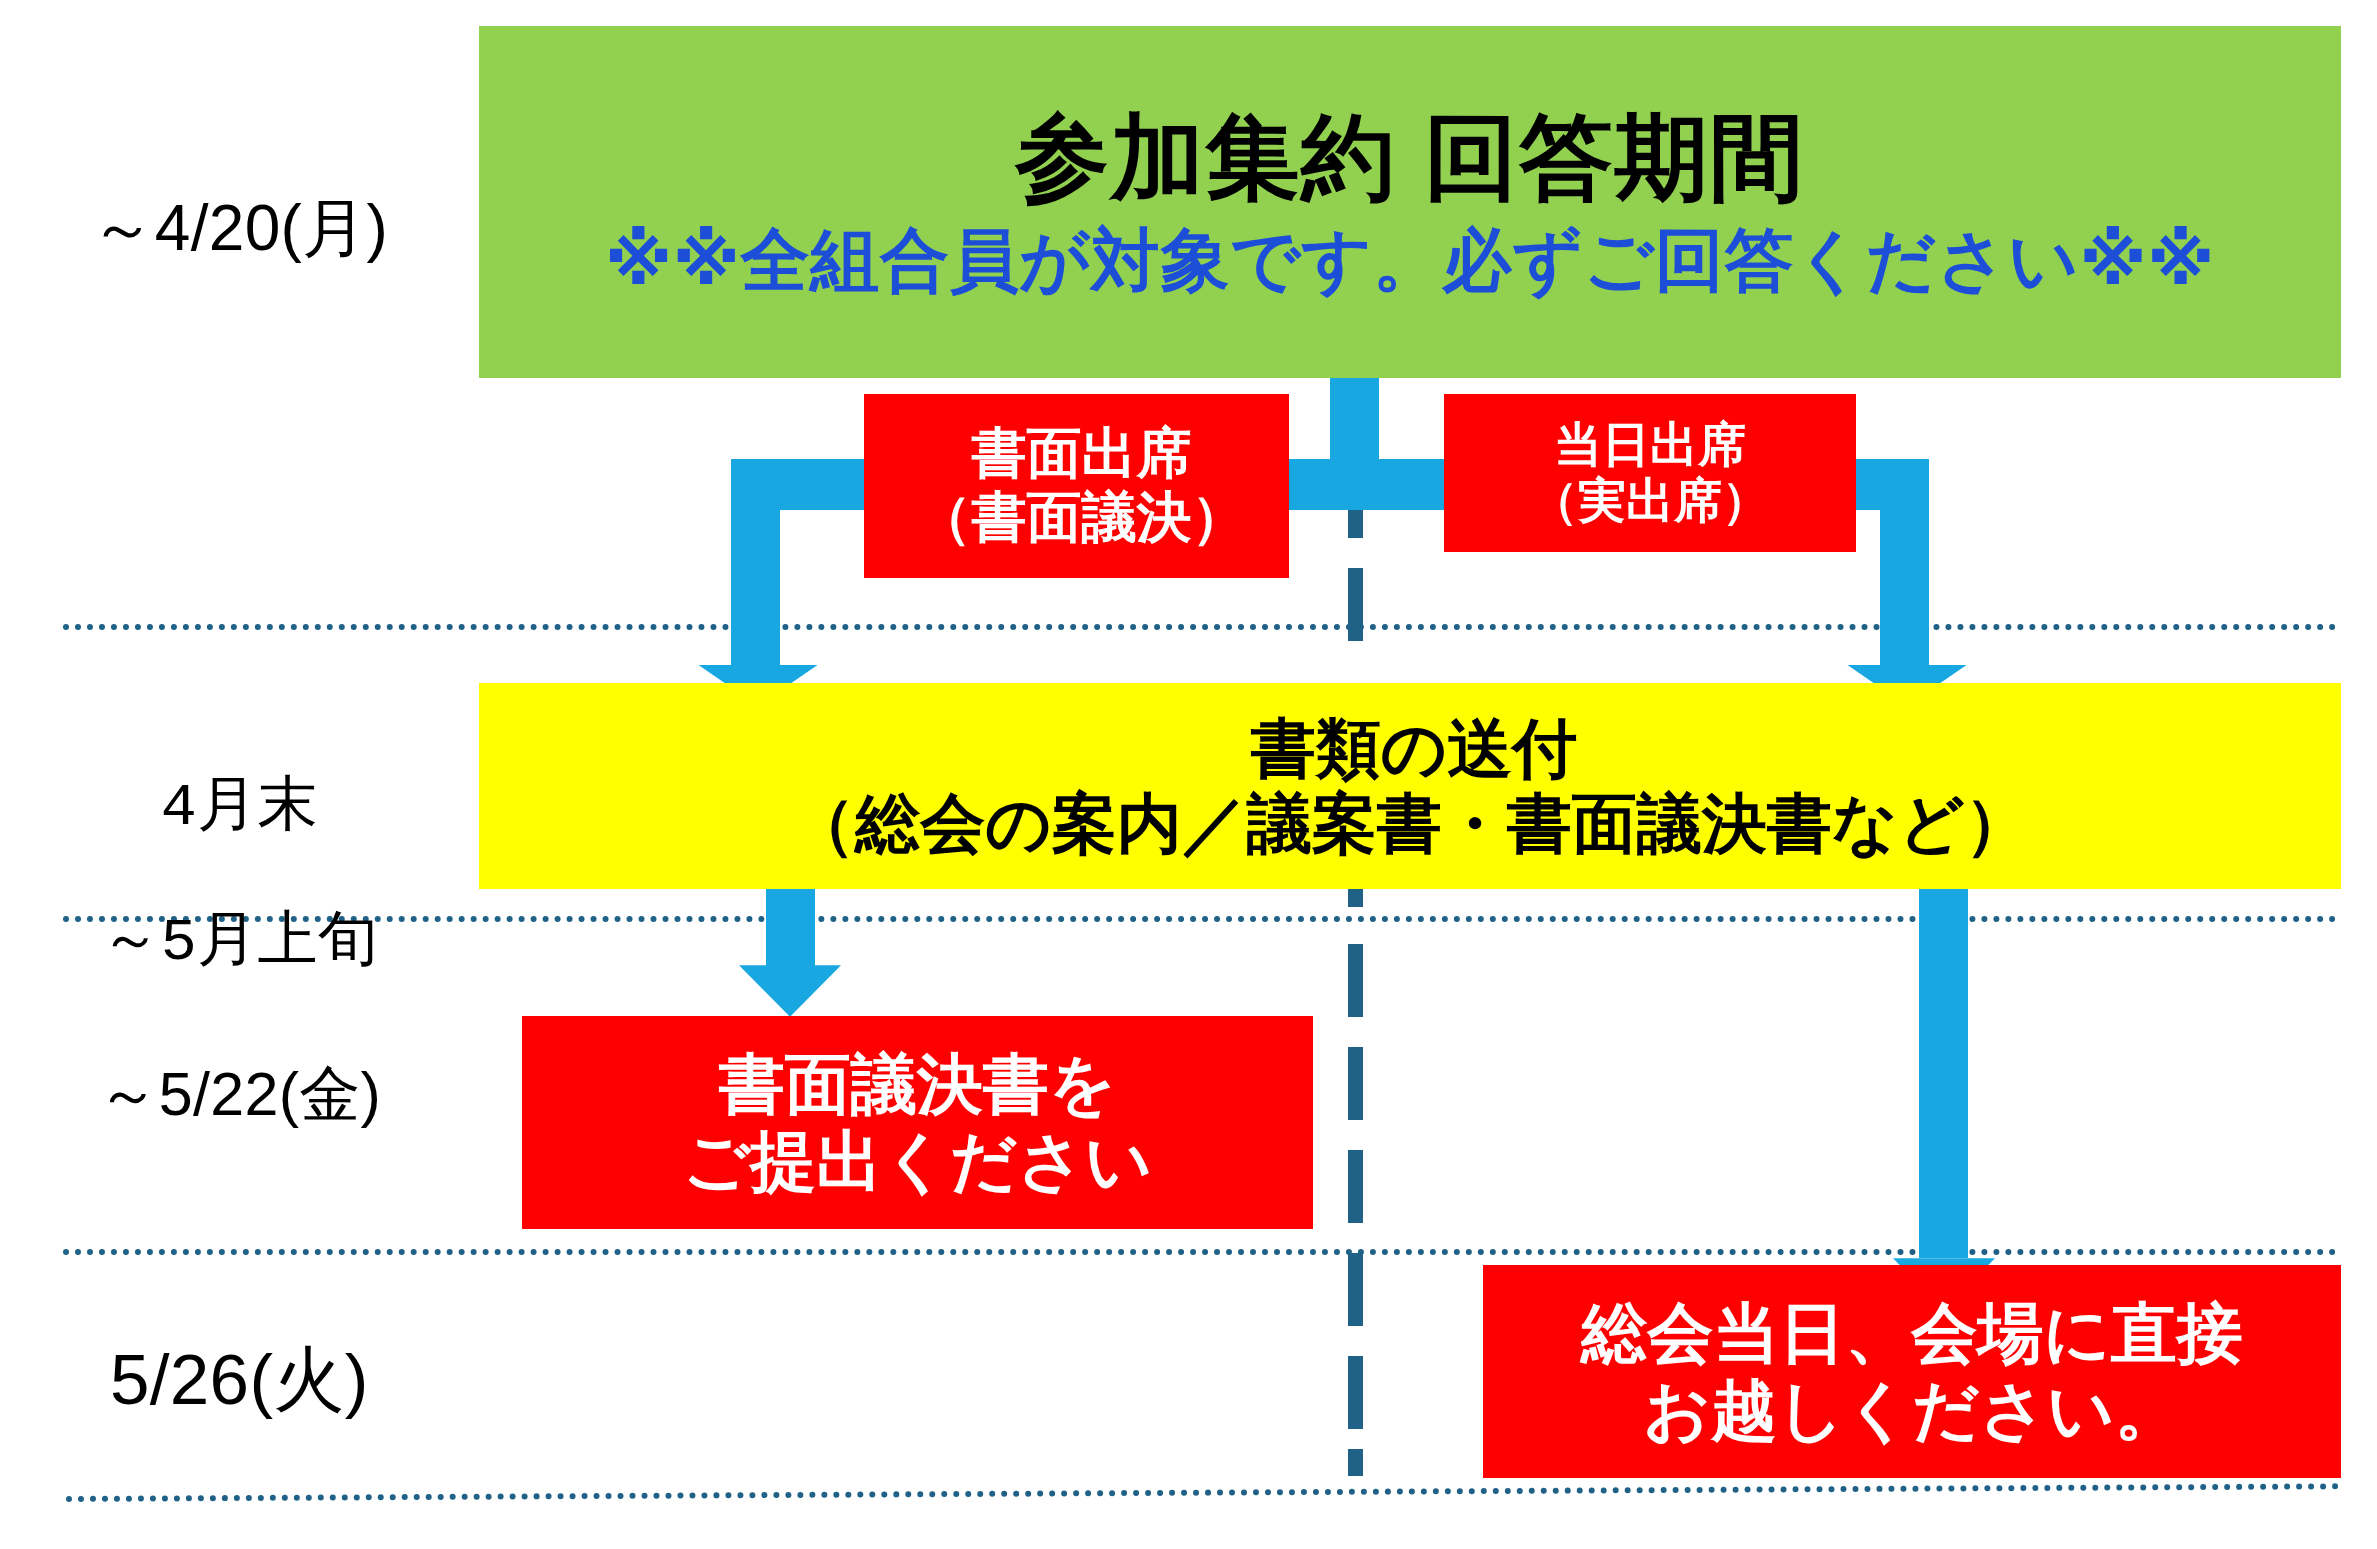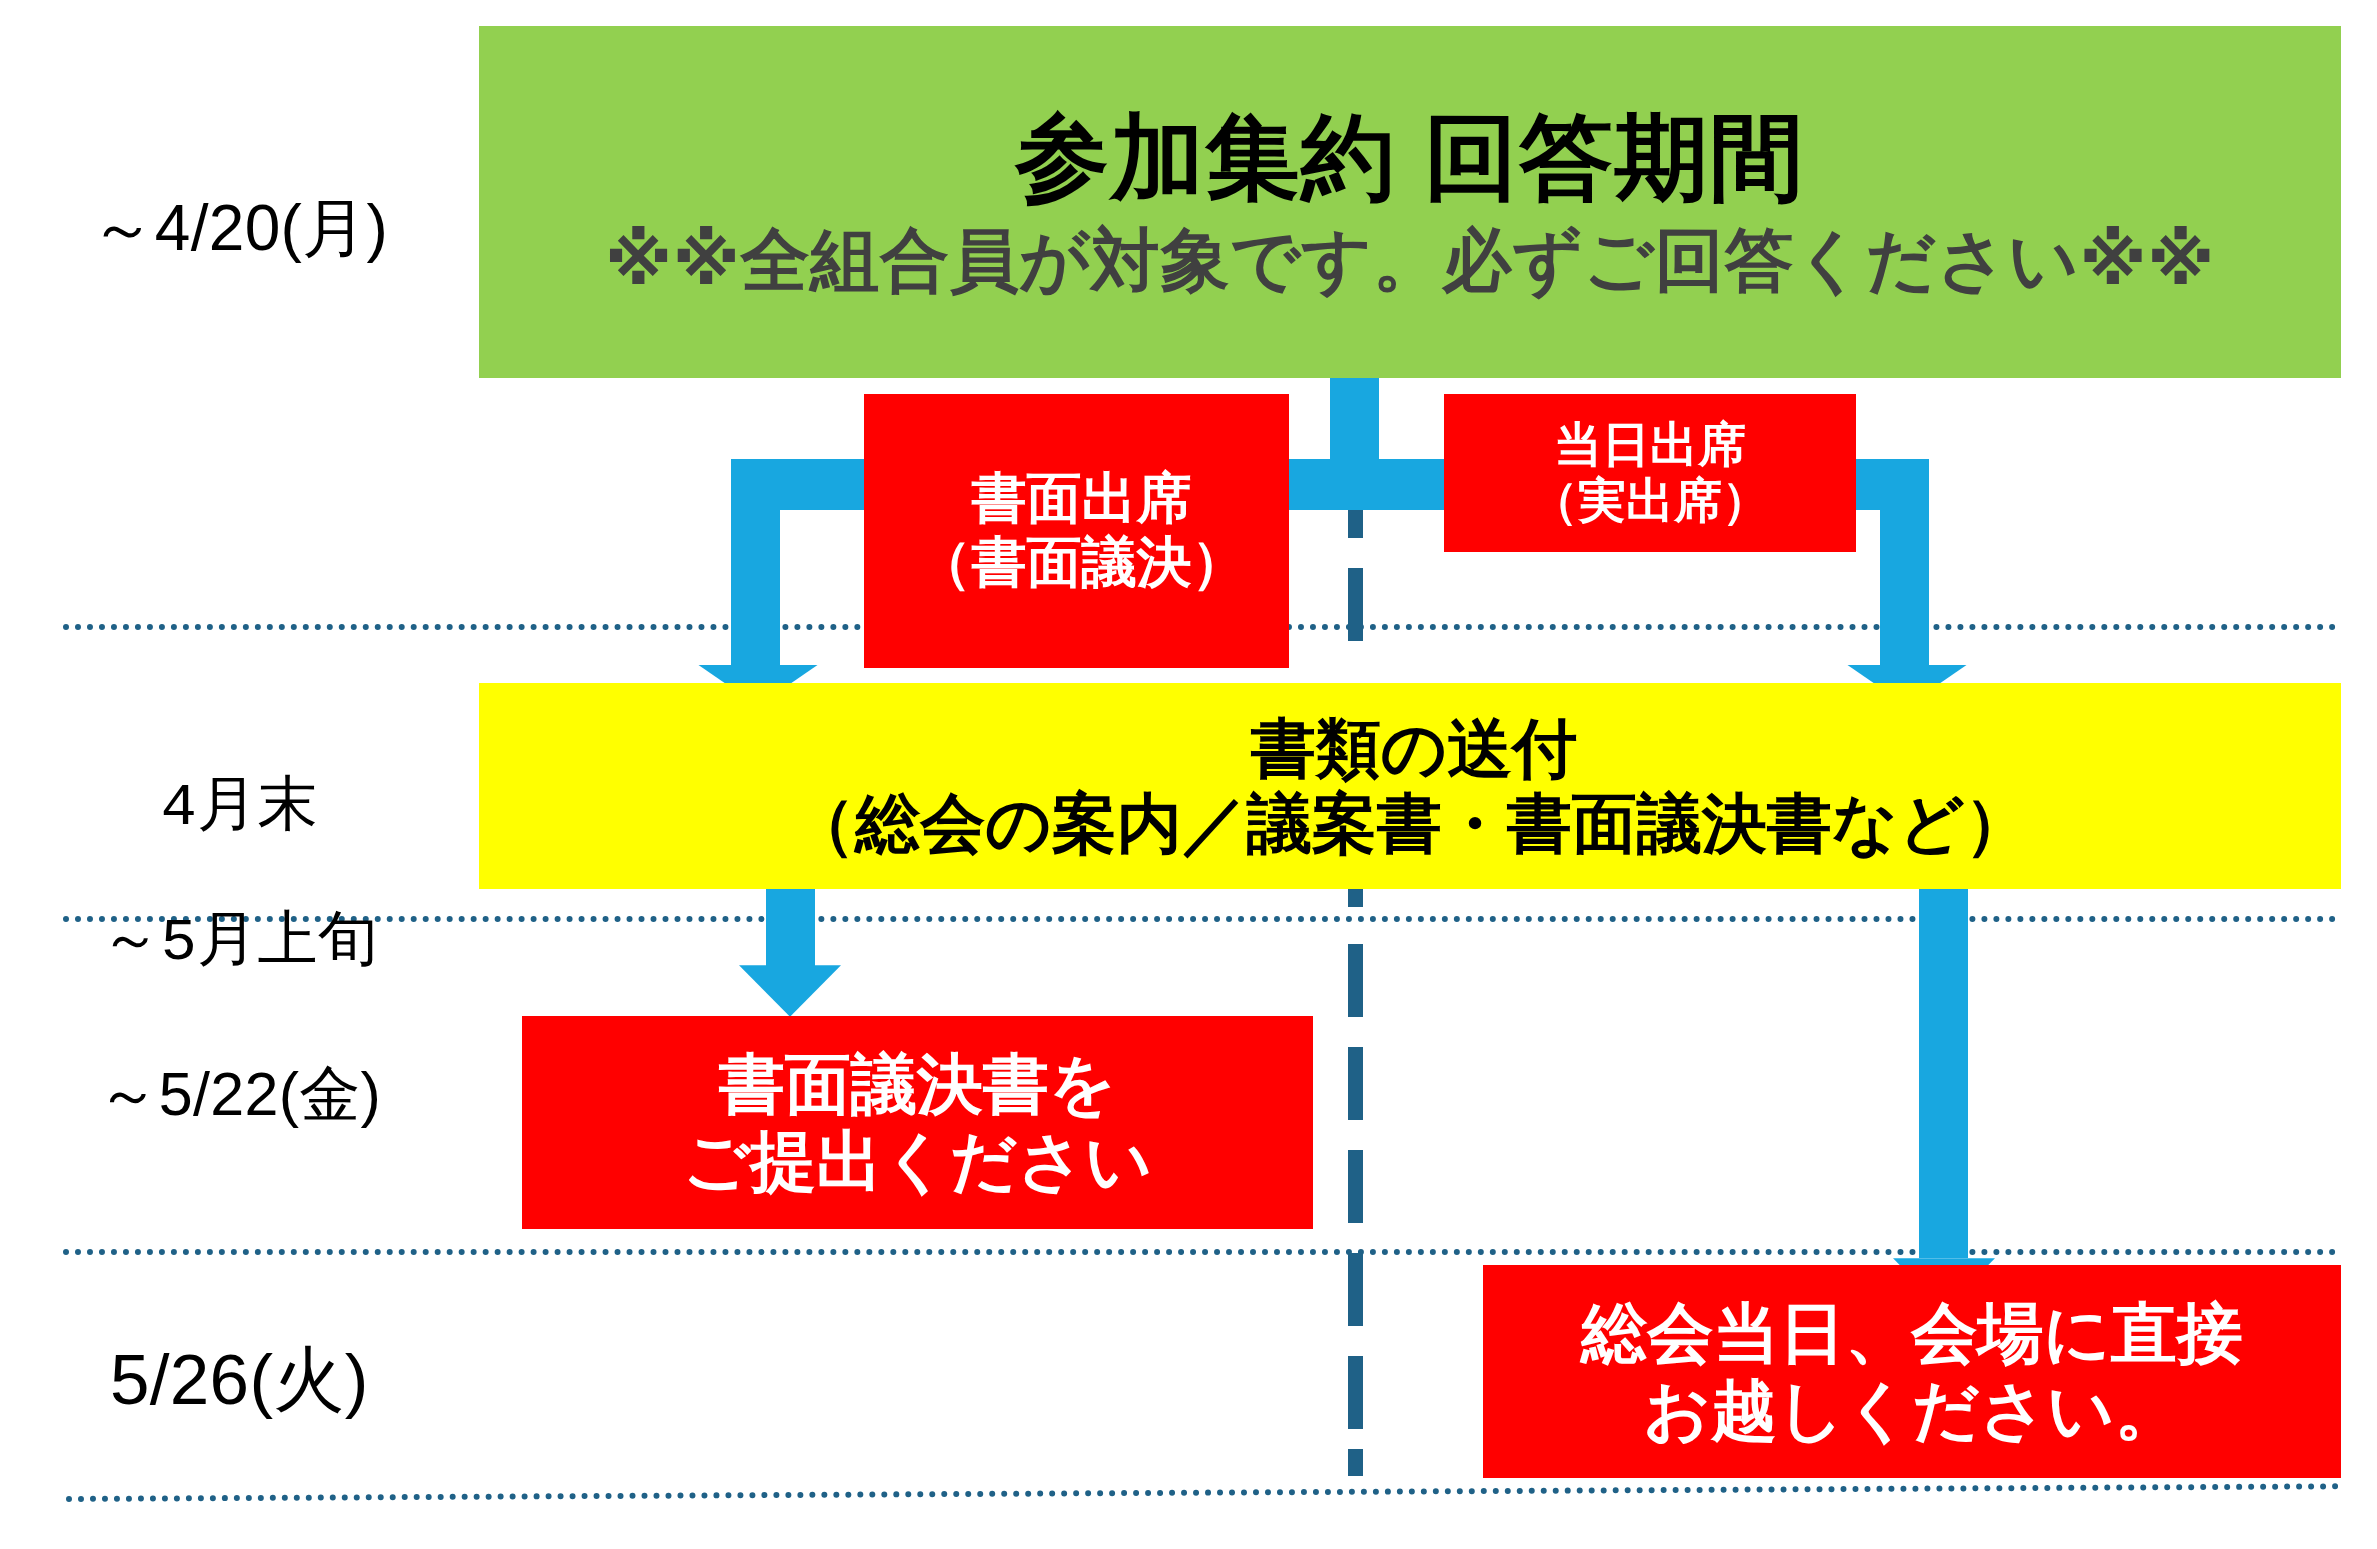--- a/index.html
+++ b/index.html
@@ -67,21 +67,21 @@
     color: #ffffff;
     font-weight: 700;
   }
 
   .title-main {
     color: #000000;
     font-weight: 700;
     letter-spacing: 1.3px;
   }
   .title-sub {
-    color: #404040;
+    color: #1d4ed8;
     font-weight: 700;
     letter-spacing: 0.7px;
   }
 
   
   .conn {
     position: absolute;
     background: #18a7e0;
   }
   .arrow-svg {
@@ -142,21 +142,21 @@
   <div class="conn" style="left:1919px; top:886px; width:49px; height:372px;"></div>
   <svg class="arrow-svg" style="left:1893px; top:1258px;" width="102" height="52" viewBox="0 0 154 78">
     <polygon points="0,0 154,0 77,78" fill="#18a7e0"></polygon>
   </svg>
 
   <div class="box box-green" style="left:479px; top:26px; width:1862px; height:352px;">
     <div class="title-main" style="font-size:94px;">参加集約 回答期間</div>
     <div class="title-sub" style="font-size:69px; margin-top:9.3px;">※※全組合員が対象です。必ずご回答ください※※</div>
   </div>
 
-  <div class="box box-red" style="left:864px; top:394px; width:425px; height:274px; font-size:55px;padding-left:10px;">
+  <div class="box box-red" style="left:864px; top:394px; width:425px; height:184px; font-size:55px;padding-left:10px;">
     <div>書面出席</div>
     <div>（書面議決）</div>
   </div>
 
   <div class="box box-red" style="left:1444px; top:394px; width:412px; height:158px; font-size:48px;">
     <div>当日出席</div>
     <div>（実出席）</div>
   </div>
 
   <div class="box box-yellow" style="left:479px; top:683px; width:1862px; height:206px;">

